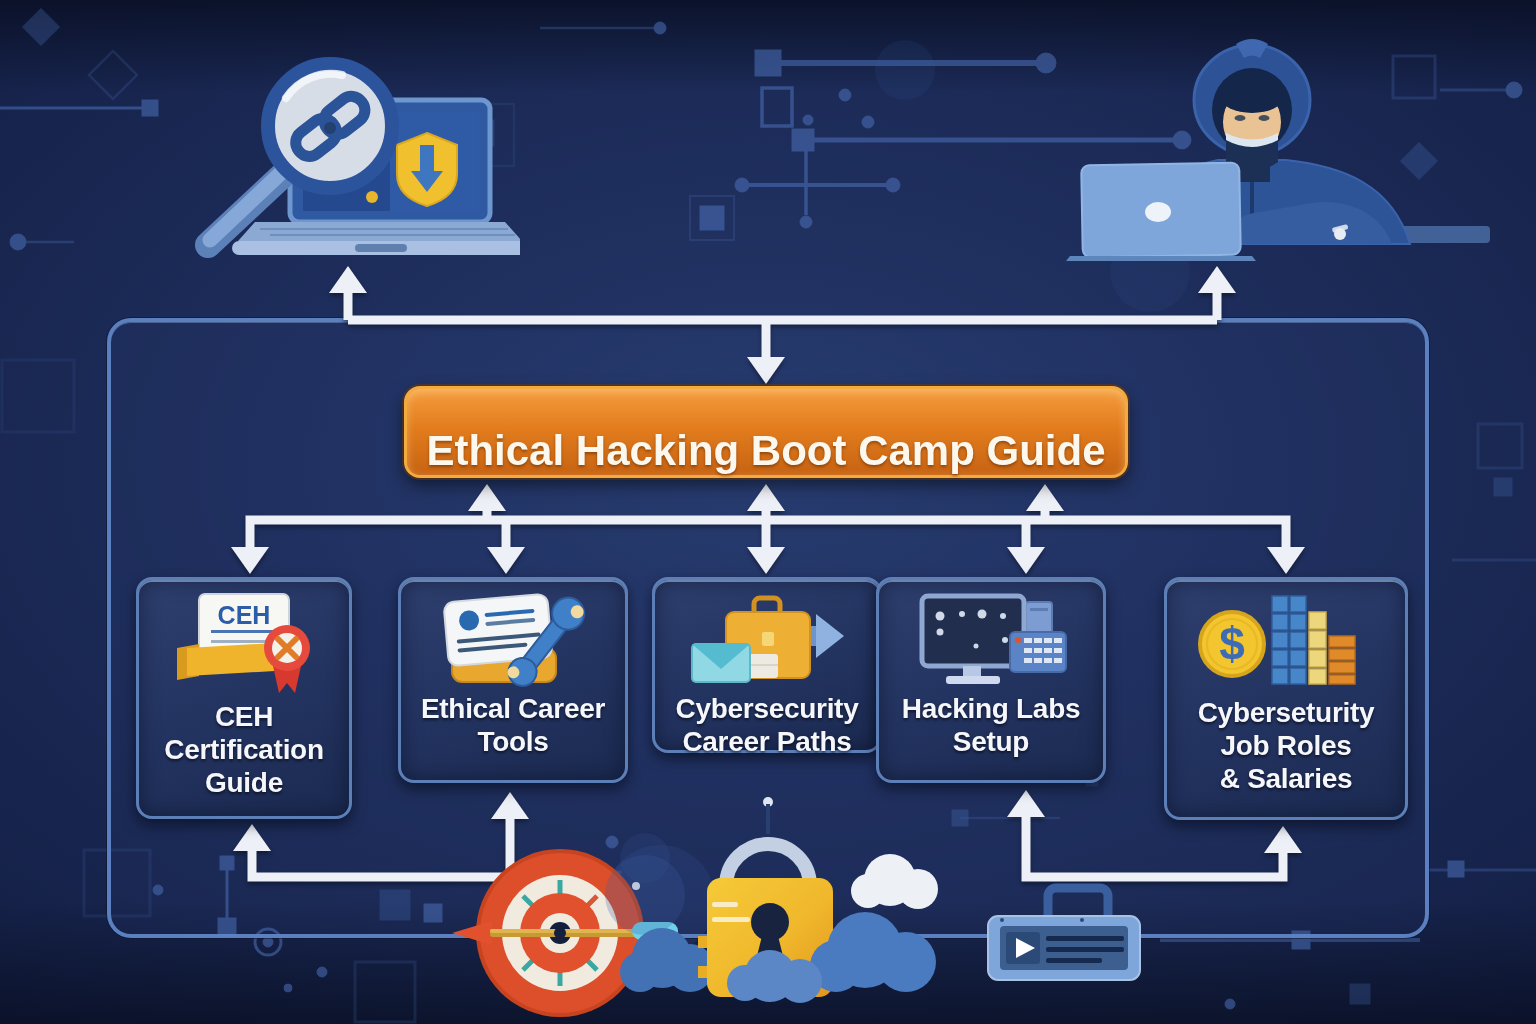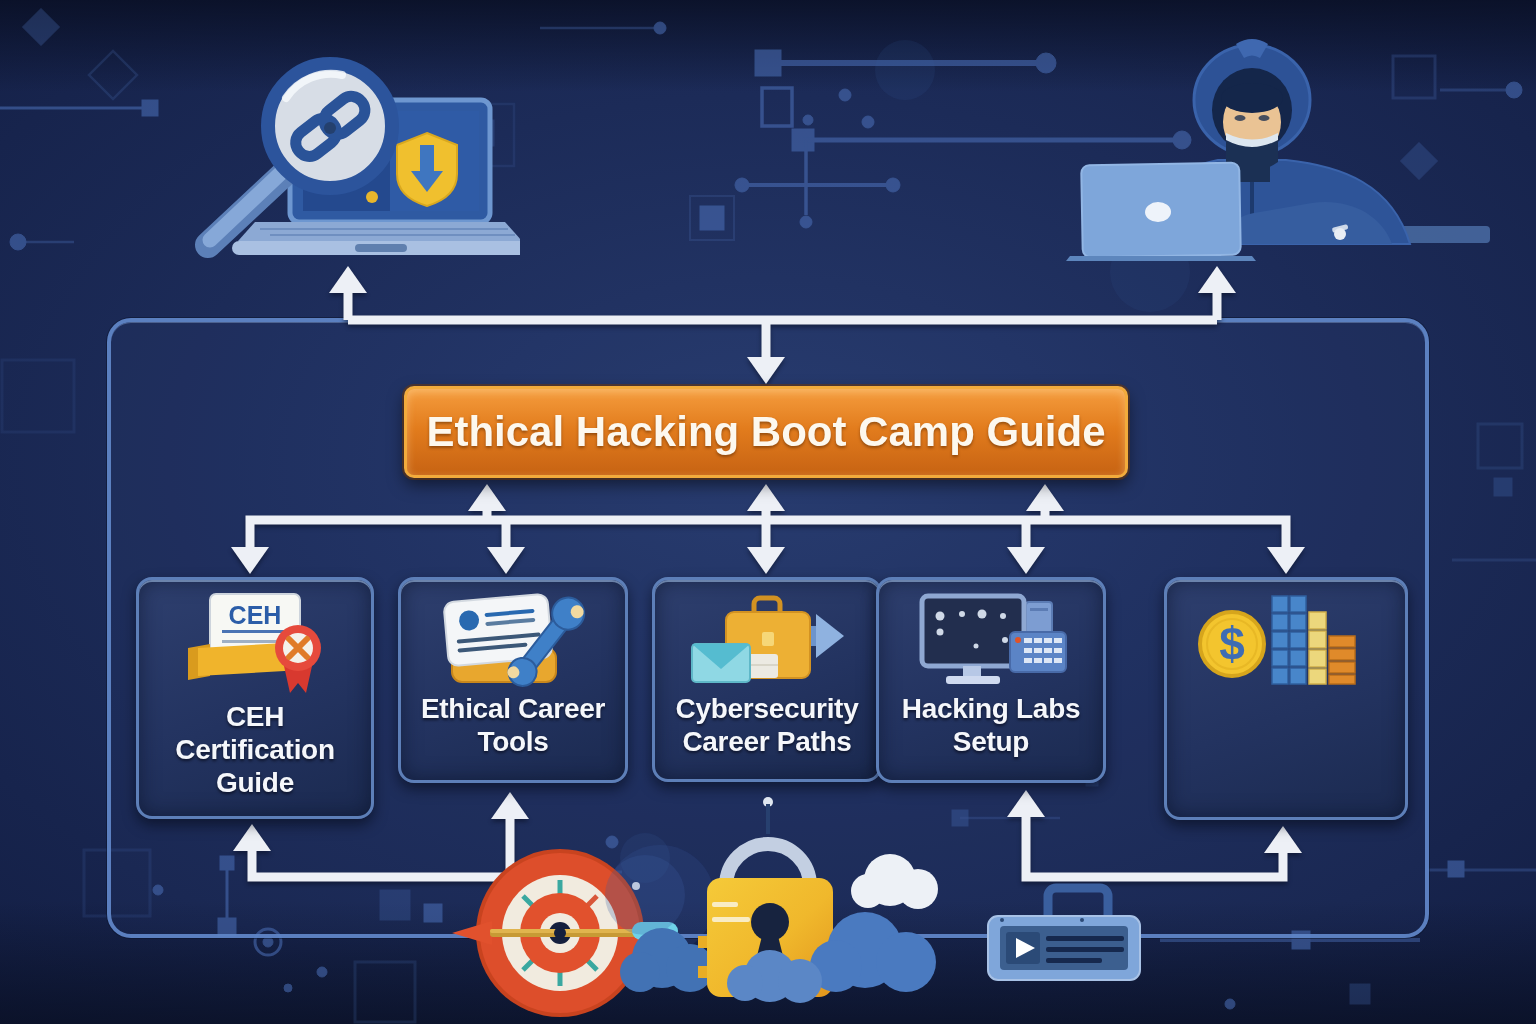--- a/index.html
+++ b/index.html
@@ -16,24 +16,24 @@
   .flow-frame{
     left:107px;top:318px;width:1314px;height:612px;
     border:4px solid rgba(95,133,198,.95);
     border-radius:24px;
     background:rgba(70,100,165,.07);
     box-shadow:inset 0 1px 0 rgba(160,195,240,.35), 0 0 0 1px rgba(10,18,40,.5);
   }
   
   .banner{
     left:404px;top:386px;width:724px;height:92px;box-sizing:border-box;
-    border:3px solid #f2ab3c;border-radius:10px;
+    border:3px solid #f2ab3c;border-radius:16px;
     background:linear-gradient(180deg,#f59d3e 0%,#e27c1d 46%,#c76313 100%);
     box-shadow:0 0 0 2px rgba(110,55,10,.55), 0 7px 16px rgba(0,0,0,.5), inset 0 3px 8px rgba(255,220,160,.45);
-    display:flex;align-items:center;justify-content:center;
+    display:flex;align-items:flex-end;justify-content:center;
   }
   .banner-label{
     color:#fdf8ee;font-size:42px;font-weight:700;letter-spacing:0;
     text-shadow:0 2px 3px rgba(90,40,0,.55);white-space:nowrap;
   }
   
   .node{
     box-sizing:border-box;position:absolute;top:577px;
     border:3px solid #5d7fb8;border-radius:16px;
     background:linear-gradient(160deg,#2e3f6e 0%,#233360 55%,#1b2a50 100%);
@@ -206,21 +206,21 @@
       <polygon points="510,792 491,819 529,819"></polygon>
       <polygon points="1026,790 1007,817 1045,817"></polygon>
       <polygon points="1283,826 1264,853 1302,853"></polygon>
     </g>
   </svg>
 
   <div class="abs banner">
     <div class="banner-label">Ethical Hacking Boot Camp Guide</div>
   </div>
 
-  <div class="node" style="left:136px;width:238px;height:242px">
+  <div class="node" style="left:136px;width:216px;height:242px">
     <svg class="node-icon" width="170" height="108" viewBox="0 0 170 108">
       <rect x="40" y="4" width="90" height="70" rx="6" fill="#f7f8f4" stroke="#cdd4dc" stroke-width="2"></rect>
       <text x="85" y="34" text-anchor="middle" font-size="25" font-weight="bold" fill="#2b5da8" font-family="Liberation Sans, sans-serif">CEH</text>
       <rect x="52" y="40" width="66" height="3" fill="#2b5da8" opacity=".85"></rect>
       <rect x="52" y="50" width="66" height="3" fill="#9fb0c4"></rect>
       <rect x="52" y="58" width="66" height="3" fill="#9fb0c4"></rect>
       <rect x="52" y="66" width="48" height="3" fill="#9fb0c4"></rect>
       <polygon points="18,58 40,54 40,86 18,90" fill="#d99b1e"></polygon>
       <polygon points="28,58 132,52 132,80 28,86" fill="#f0b42c"></polygon>
       <polygon points="114,76 120,103 128,93 136,103 142,76" fill="#d8392f"></polygon>
@@ -249,21 +249,21 @@
         <circle cx="118" cy="16" r="16" fill="#3f80c8" stroke="#2c5c9c" stroke-width="2"></circle>
         <circle cx="124" cy="9" r="6.5" fill="#f2d9a0"></circle>
         <circle cx="118" cy="90" r="14" fill="#3f80c8" stroke="#2c5c9c" stroke-width="2"></circle>
         <circle cx="111" cy="96" r="6" fill="#f2d9a0"></circle>
       </g>
     </svg>
     <div class="node-label">Ethical Career
 Tools</div>
   </div>
 
-  <div class="node" style="left:652px;width:230px;height:205px">
+  <div class="node" style="left:652px;width:230px;height:176px">
     <svg class="node-icon" width="170" height="100" viewBox="0 0 170 100">
       <rect x="116" y="36" width="20" height="20" fill="#6d94cc"></rect>
       <polygon points="134,24 162,46 134,68" fill="#8fb2e0"></polygon>
       <path d="M72,22 v-8 a6,6 0 0 1 6,-6 h14 a6,6 0 0 1 6,6 v8" fill="none" stroke="#d29222" stroke-width="5"></path>
       <rect x="44" y="22" width="84" height="66" rx="8" fill="#edb034" stroke="#d29222" stroke-width="2"></rect>
       <rect x="80" y="42" width="12" height="14" rx="2" fill="#f6d778"></rect>
       <rect x="60" y="64" width="36" height="24" rx="3" fill="#eceae2"></rect>
       <rect x="60" y="74" width="36" height="2" fill="#d8d5c8"></rect>
       <rect x="10" y="54" width="58" height="38" rx="4" fill="#8fd8e4" stroke="#5fb8c8" stroke-width="2"></rect>
       <polygon points="10,54 39,79 68,54" fill="#55bcd0"></polygon>
@@ -332,20 +332,23 @@
       <g stroke="#b96c1a" stroke-width="1.5" fill="#e08a2a">
         <rect x="133" y="46" width="26" height="11"></rect>
           <rect x="133" y="59" width="26" height="11"></rect>
         <rect x="133" y="72" width="26" height="11"></rect>
           <rect x="133" y="85" width="26" height="9"></rect>
       </g>
       <circle cx="36" cy="54" r="32" fill="#f3c52e" stroke="#d6a51c" stroke-width="4"></circle>
       <circle cx="36" cy="54" r="25" fill="none" stroke="#e8b825" stroke-width="2"></circle>
       <text x="36" y="70" text-anchor="middle" font-size="46" font-weight="bold" fill="#3e6cb4" font-family="Liberation Sans, sans-serif">$</text>
     </svg>
+    <div class="node-label">Cyberseturity
+Job Roles
+&amp; Salaries</div>
   </div>
 
   <svg class="abs" style="left:440px;top:790px" width="720" height="234" viewBox="0 0 720 234">
 
     <g>
       <circle cx="120" cy="143" r="84" fill="#c8431f"></circle>
       <circle cx="120" cy="143" r="80" fill="#dd4e2b"></circle>
       <circle cx="120" cy="143" r="58" fill="#f1ebdf"></circle>
       <g stroke-width="5">
         <path d="M120,90 V104" stroke="#3aa8a0"></path>

